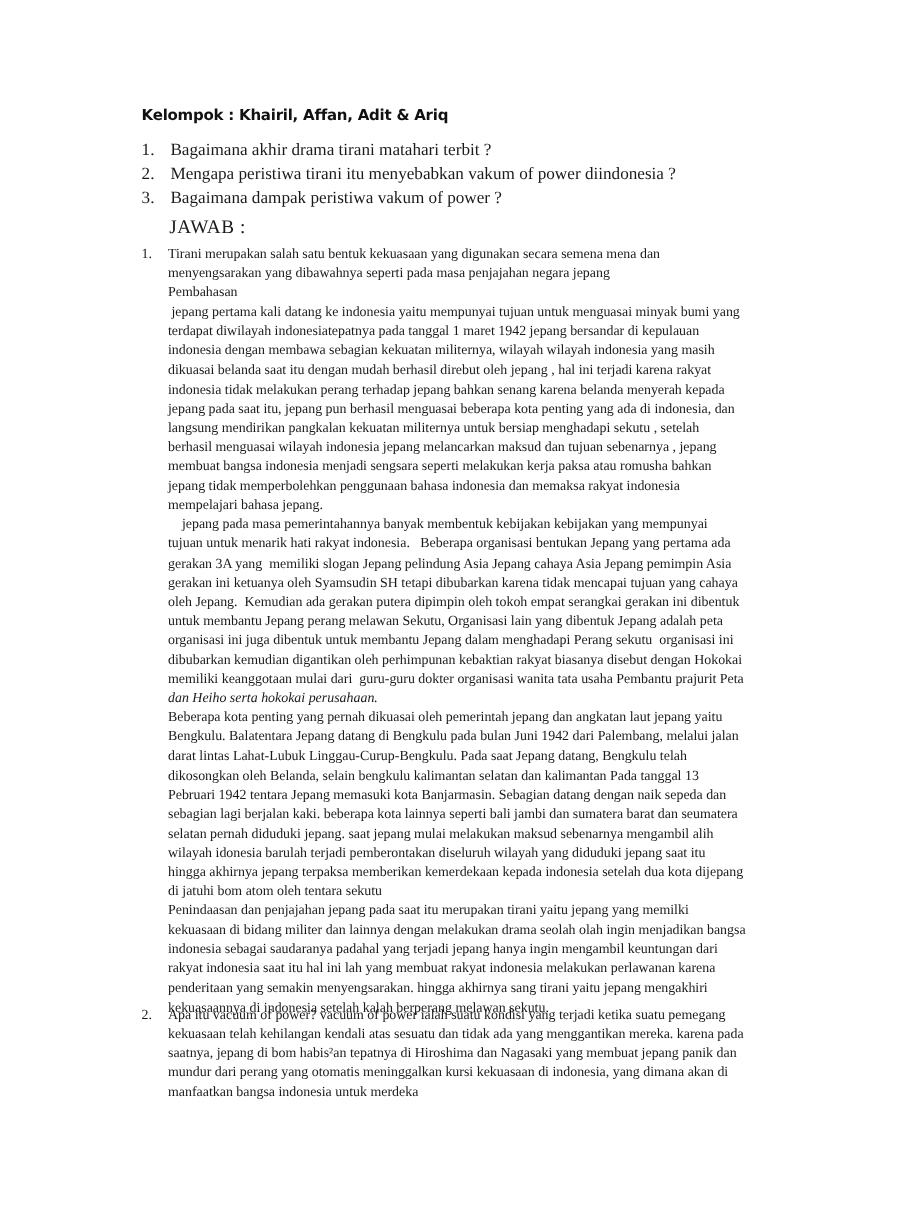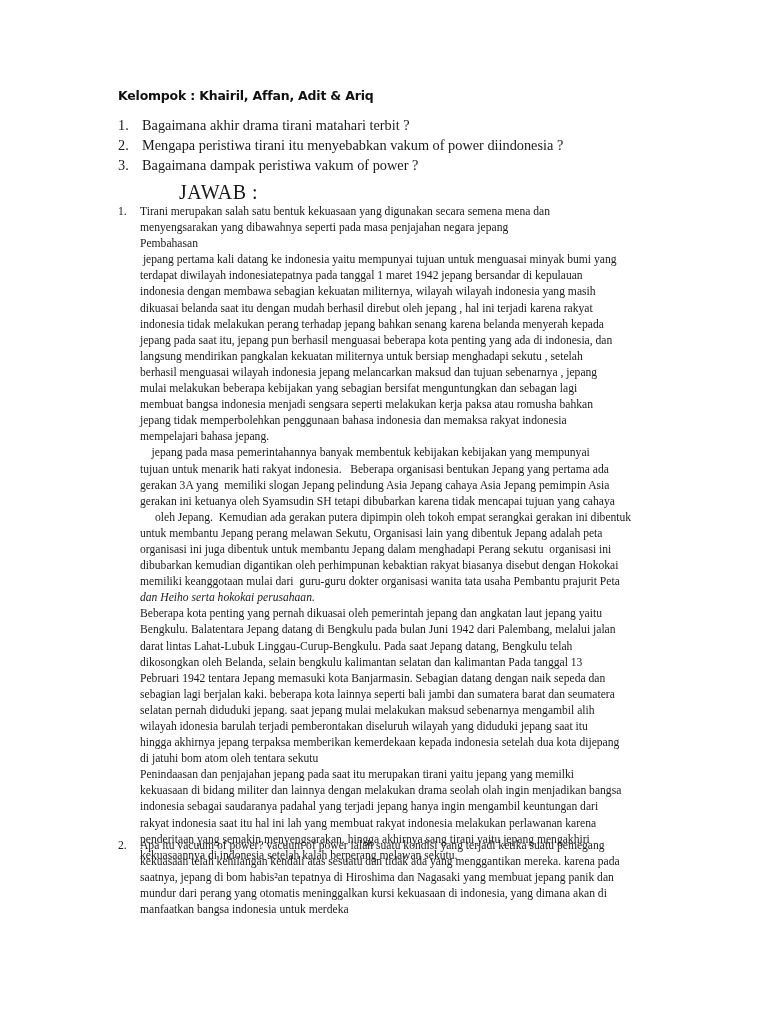--- a/index.html
+++ b/index.html
@@ -11,21 +11,21 @@
     color: #111;
   }
   .questions { position: absolute; left: 118px; top: 115px; margin: 0; padding: 0; list-style: none; }
   .questions li {
     font-family: "Liberation Serif", serif; font-size: 14.3px; line-height: 20px; height: 20px;
     display: flex; color: #1a1a1a;
   }
   .questions .num { width: 24px; display: inline-block; }
   .jawab {
     position: absolute; left: 141px; top: 181px;
-    font-family: "Liberation Serif", serif; font-size: 20px; letter-spacing: 0.5px; color: #1a1a1a; margin-left: 38px;
+    font-family: "Liberation Serif", serif; font-size: 16px; letter-spacing: 0.5px; color: #1a1a1a;
   }
   .answer { position: absolute; left: 118px; font-family: "Liberation Serif", serif; font-size: 11.6px; line-height: 16.1px; color: #1a1a1a; }
   .answer .anum { position: absolute; left: 0; top: 0; width: 22px; }
   .answer .abody { position: absolute; left: 22px; top: 0; width: 560px; }
   .answer .line { white-space: nowrap; height: 16.1px; }
   #answer-1 { top: 204px; }
   #answer-2 { top: 838px; }
 </style>
 </head>
 <body>
@@ -57,29 +57,28 @@
         <div class="line" style="white-space: pre;">menyengsarakan yang dibawahnya seperti pada masa penjajahan negara jepang</div>
         <div class="line" style="white-space: pre;">Pembahasan</div>
         <div class="line" style="white-space: pre;"> jepang pertama kali datang ke indonesia yaitu mempunyai tujuan untuk menguasai minyak bumi yang</div>
         <div class="line" style="white-space: pre;">terdapat diwilayah indonesiatepatnya pada tanggal 1 maret 1942 jepang bersandar di kepulauan</div>
         <div class="line" style="white-space: pre;">indonesia dengan membawa sebagian kekuatan militernya, wilayah wilayah indonesia yang masih</div>
         <div class="line" style="white-space: pre;">dikuasai belanda saat itu dengan mudah berhasil direbut oleh jepang , hal ini terjadi karena rakyat</div>
         <div class="line" style="white-space: pre;">indonesia tidak melakukan perang terhadap jepang bahkan senang karena belanda menyerah kepada</div>
         <div class="line" style="white-space: pre;">jepang pada saat itu, jepang pun berhasil menguasai beberapa kota penting yang ada di indonesia, dan</div>
         <div class="line" style="white-space: pre;">langsung mendirikan pangkalan kekuatan militernya untuk bersiap menghadapi sekutu , setelah</div>
         <div class="line" style="white-space: pre;">berhasil menguasai wilayah indonesia jepang melancarkan maksud dan tujuan sebenarnya , jepang</div>
-        <div class="line" style="white-space: pre;">mulai melakukan beberapa kebijakan yang sebagian bersifat menguntungkan dan sebagan lagi</div>
         <div class="line" style="white-space: pre;">membuat bangsa indonesia menjadi sengsara seperti melakukan kerja paksa atau romusha bahkan</div>
         <div class="line" style="white-space: pre;">jepang tidak memperbolehkan penggunaan bahasa indonesia dan memaksa rakyat indonesia</div>
         <div class="line" style="white-space: pre;">mempelajari bahasa jepang.</div>
         <div class="line" style="white-space: pre;">    jepang pada masa pemerintahannya banyak membentuk kebijakan kebijakan yang mempunyai</div>
         <div class="line" style="white-space: pre; font-family: Liberation Serif, serif;">tujuan untuk menarik hati rakyat indonesia.   Beberapa organisasi bentukan Jepang yang pertama ada</div>
         <div class="line" style="white-space: pre;">gerakan 3A yang  memiliki slogan Jepang pelindung Asia Jepang cahaya Asia Jepang pemimpin Asia</div>
         <div class="line" style="white-space: pre;">gerakan ini ketuanya oleh Syamsudin SH tetapi dibubarkan karena tidak mencapai tujuan yang cahaya</div>
-        <div class="line" style="white-space: pre; margin-left: 15px;">oleh Jepang.  Kemudian ada gerakan putera dipimpin oleh tokoh empat serangkai gerakan ini dibentuk</div>
+        <div class="line" style="white-space: pre;">oleh Jepang.  Kemudian ada gerakan putera dipimpin oleh tokoh empat serangkai gerakan ini dibentuk</div>
         <div class="line" style="white-space: pre;">untuk membantu Jepang perang melawan Sekutu, Organisasi lain yang dibentuk Jepang adalah peta</div>
         <div class="line" style="white-space: pre;">organisasi ini juga dibentuk untuk membantu Jepang dalam menghadapi Perang sekutu  organisasi ini</div>
         <div class="line" style="white-space: pre;">dibubarkan kemudian digantikan oleh perhimpunan kebaktian rakyat biasanya disebut dengan Hokokai</div>
         <div class="line" style="white-space: pre;">memiliki keanggotaan mulai dari  guru-guru dokter organisasi wanita tata usaha Pembantu prajurit Peta</div>
         <div class="line" style="white-space: pre; font-style: italic;">dan Heiho serta hokokai perusahaan.</div>
         <div class="line" style="white-space: pre;">Beberapa kota penting yang pernah dikuasai oleh pemerintah jepang dan angkatan laut jepang yaitu</div>
         <div class="line" style="white-space: pre;">Bengkulu. Balatentara Jepang datang di Bengkulu pada bulan Juni 1942 dari Palembang, melalui jalan</div>
         <div class="line" style="white-space: pre;">darat lintas Lahat-Lubuk Linggau-Curup-Bengkulu. Pada saat Jepang datang, Bengkulu telah</div>
         <div class="line" style="white-space: pre;">dikosongkan oleh Belanda, selain bengkulu kalimantan selatan dan kalimantan Pada tanggal 13</div>
         <div class="line" style="white-space: pre;">Pebruari 1942 tentara Jepang memasuki kota Banjarmasin. Sebagian datang dengan naik sepeda dan</div>

